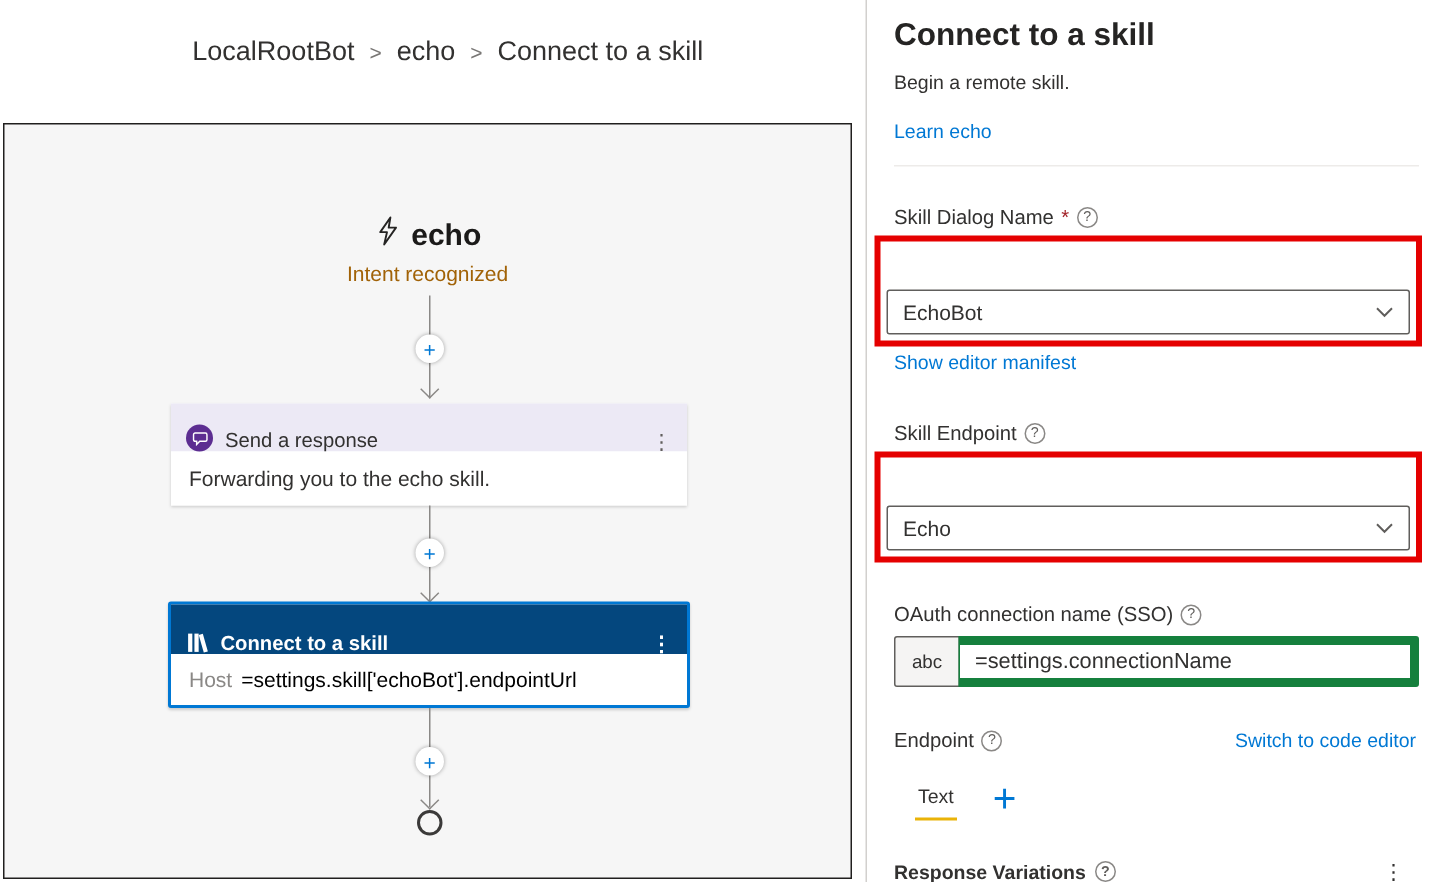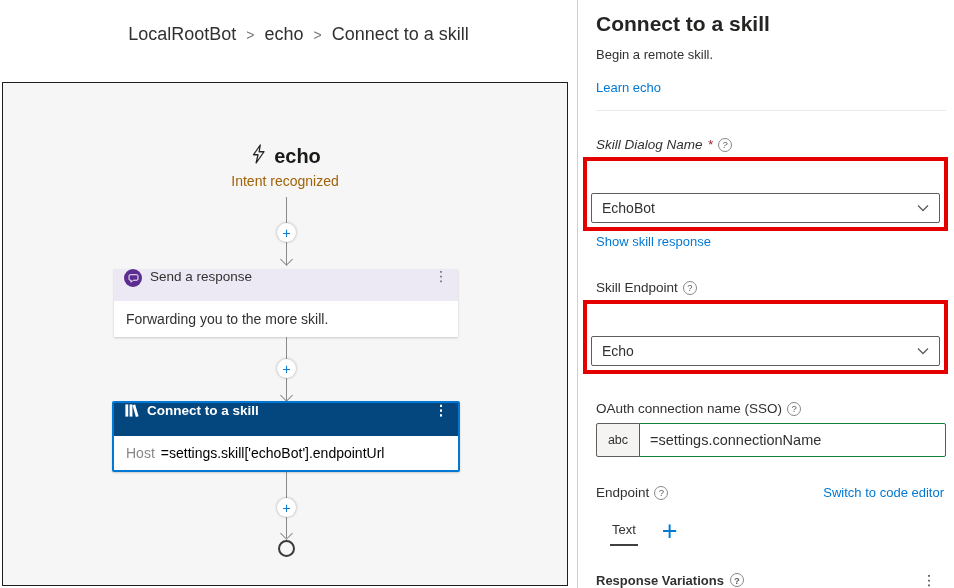--- a/index.html
+++ b/index.html
@@ -38,21 +38,21 @@
     display: flex; align-items: center; justify-content: center;
     color: #0078D4; font-size: 14px; line-height: 1; cursor: pointer; z-index: 2;
   }
   .arrow-head {
     position: absolute; left: 279px; width: 9px; height: 9px;
     border-left: 1.5px solid #8A8886; border-bottom: 1.5px solid #8A8886;
     transform: rotate(-45deg);
   }
 
   .node { position: absolute; background: #fff; box-shadow: 0 1px 2px rgba(0,0,0,.18); cursor: pointer; }
-  .node-header { display: flex; align-items: flex-start; gap: 8px; padding: 0 10px; }
+  .node-header { display: flex; align-items: flex-end; gap: 8px; padding: 0 10px; }
   .node-ellipsis { margin-left: auto; font-size: 14px; line-height: 1; cursor: pointer; }
 
   .node-response { left: 111px; top: 186px; width: 344px; }
   .node-response .node-header { height: 32px; background: #ECE9F5; }
   .node-response .node-title { font-size: 13.5px; color: #323130; }
   .node-response .node-ellipsis { color: #605E5C; }
   .icon-bubble {
     width: 18px; height: 18px; border-radius: 50%; background: #5C2D91;
     display: flex; align-items: center; justify-content: center; flex: 0 0 auto;
   }
@@ -86,51 +86,51 @@
   .panel-divider { margin-top: 15px; border-top: 1px solid #EDEBE9; }
 
   .field-label { display: flex; align-items: center; gap: 5px; font-size: 13.5px; color: #323130; }
   .req { color: #A4262C; }
   .help-icon {
     width: 14px; height: 14px; border: 1px solid #8A8886; border-radius: 50%;
     font-size: 9.5px; color: #605E5C; display: inline-flex; align-items: center; justify-content: center;
     flex: 0 0 auto; cursor: default;
   }
 
-  .mt-label1 { margin-top: 26px; font-style: italic; }
+  .mt-label1 { margin-top: 26px; }
   .red-box {
     margin-top: 5px; margin-left: -13px; width: calc(100% + 15px);
     border: 4px solid #E50000; padding: 4px;
   }
   .dropdown {
     height: 30px; border: 1px solid #605E5C; border-radius: 2px; background: #fff;
     display: flex; align-items: center; justify-content: space-between;
     padding: 0 10px; font-size: 14px; color: #323130; cursor: pointer; margin-top: 28px;
   }
   .manifest-link { margin-top: 3px; }
   .mt-label2 { margin-top: 30px; }
   .mt-label3 { margin-top: 27px; }
 
   .input-group { margin-top: 7px; display: flex; height: 34px; }
   .input-prefix {
     width: 44px; background: #F5F4F3; border: 1px solid #605E5C; border-radius: 2px 0 0 2px;
     display: flex; align-items: center; justify-content: center;
     font-size: 12.5px; color: #323130; flex: 0 0 auto;
   }
   .text-input {
-    flex: 1; border: 1px solid #15803d; border-left-width: 1px; margin-left: -1px;
+    flex: 1; border: 6px solid #15803d; border-left-width: 1px; margin-left: -1px;
     border-radius: 0 2px 2px 0; padding: 0 10px; font-size: 14.5px; color: #323130;
     font-family: "Liberation Sans", sans-serif; background: #fff; outline: none;
   }
 
   .activity-row { margin-top: 28px; display: flex; align-items: center; justify-content: space-between; padding-right: 2px; }
   .tab-row { margin-top: 22px; margin-left: 14px; display: flex; align-items: center; gap: 24px; }
   .tab {
     font-size: 13px; color: #323130; padding: 0 2px 7px 2px;
-    border-bottom: 2px solid #404040; cursor: pointer;
+    border-bottom: 2px solid #eab308; cursor: pointer;
   }
   .tab-add { color: #0078D4; font-size: 27px; font-weight: 200; line-height: 20px; cursor: pointer; margin-top: -6px; }
 
   .resp-row { margin-top: 26px; display: flex; align-items: center; justify-content: space-between; padding-right: 10px; }
   .resp-left { display: flex; align-items: center; gap: 6px; font-size: 13px; font-weight: 700; color: #323130; }
   .resp-ellipsis { color: #323130; font-size: 14px; cursor: pointer; }
 </style>
 </head>
 <body>
 
@@ -166,21 +166,21 @@
     <div class="node-header">
       <span class="icon-bubble">
         <svg width="11" height="11" viewBox="0 0 16 16" aria-hidden="true">
           <path d="M3 2.5 h10 a1.5 1.5 0 0 1 1.5 1.5 v5 a1.5 1.5 0 0 1 -1.5 1.5 h-5.5 l-3 3 v-3 H3 a1.5 1.5 0 0 1 -1.5 -1.5 v-5 A1.5 1.5 0 0 1 3 2.5 z" fill="none" stroke="#ffffff" stroke-width="1.4"></path>
         </svg>
       </span>
       <span class="node-title">Send a response</span>
       <span class="node-ellipsis">⋮</span>
     </div>
     <div class="node-body">
-      <span>Forwarding you to the more skill.</span>
+      <span>Forwarding you to the echo skill.</span>
     </div>
   </div>
 
   <div class="vline" style="top:254px; height:64px;"></div>
   <div class="plus-btn" style="top:276px;">
     <span>+</span>
   </div>
   <div class="arrow-head" style="top:308px;"></div>
 
   <div class="node node-skill">
@@ -226,21 +226,21 @@
   <div class="red-box">
     <div class="dropdown">
       <span>EchoBot</span>
       <span style="display:flex;">
         <svg width="12" height="8" viewBox="0 0 12 8" aria-hidden="true">
           <path d="M1 1.5 L6 6.5 L11 1.5" fill="none" stroke="#605E5C" stroke-width="1.3"></path>
         </svg>
       </span>
     </div>
   </div>
-  <a class="link manifest-link">Show skill response</a>
+  <a class="link manifest-link">Show editor manifest</a>
 
   
   <div class="field-label mt-label2">
     <span>Skill Endpoint</span>
     <span class="help-icon">?</span>
   </div>
   <div class="red-box">
     <div class="dropdown">
       <span>Echo</span>
       <span style="display:flex;">

